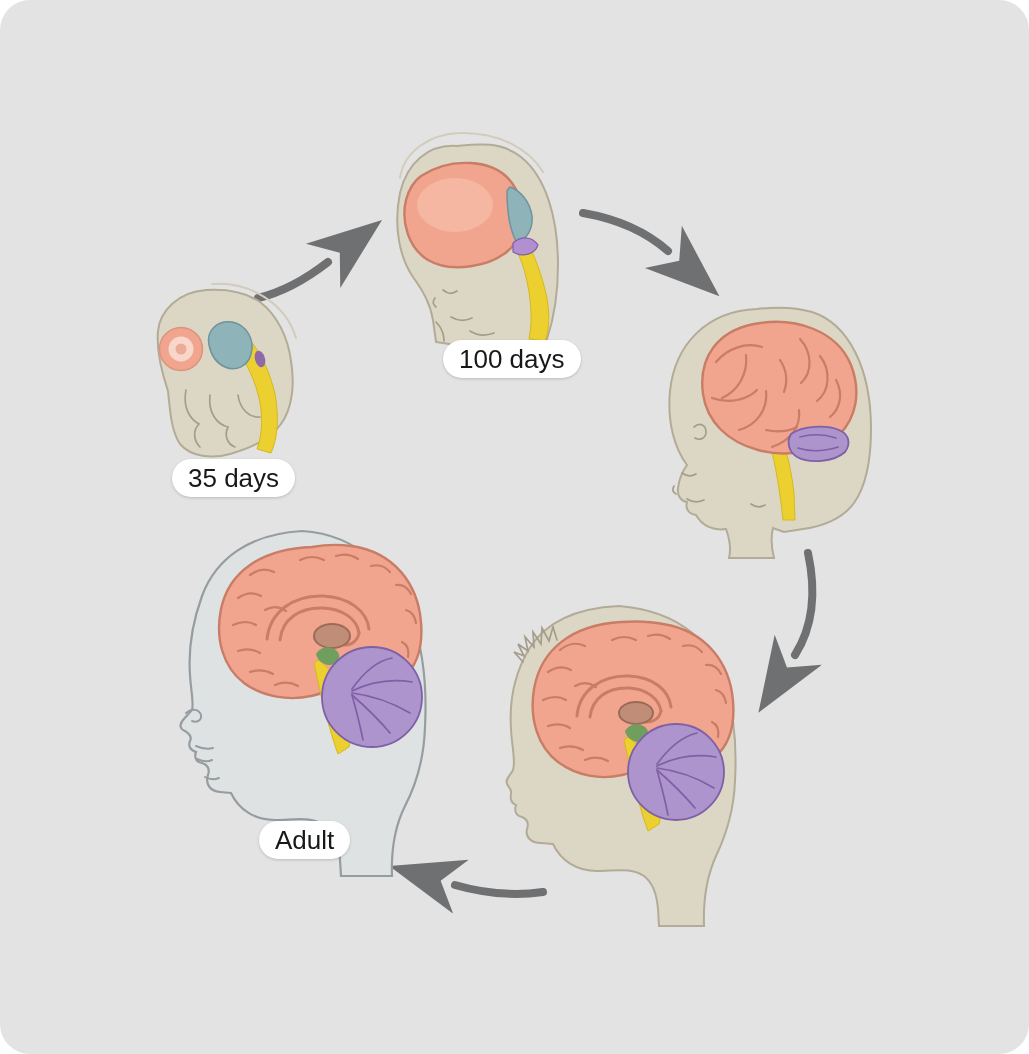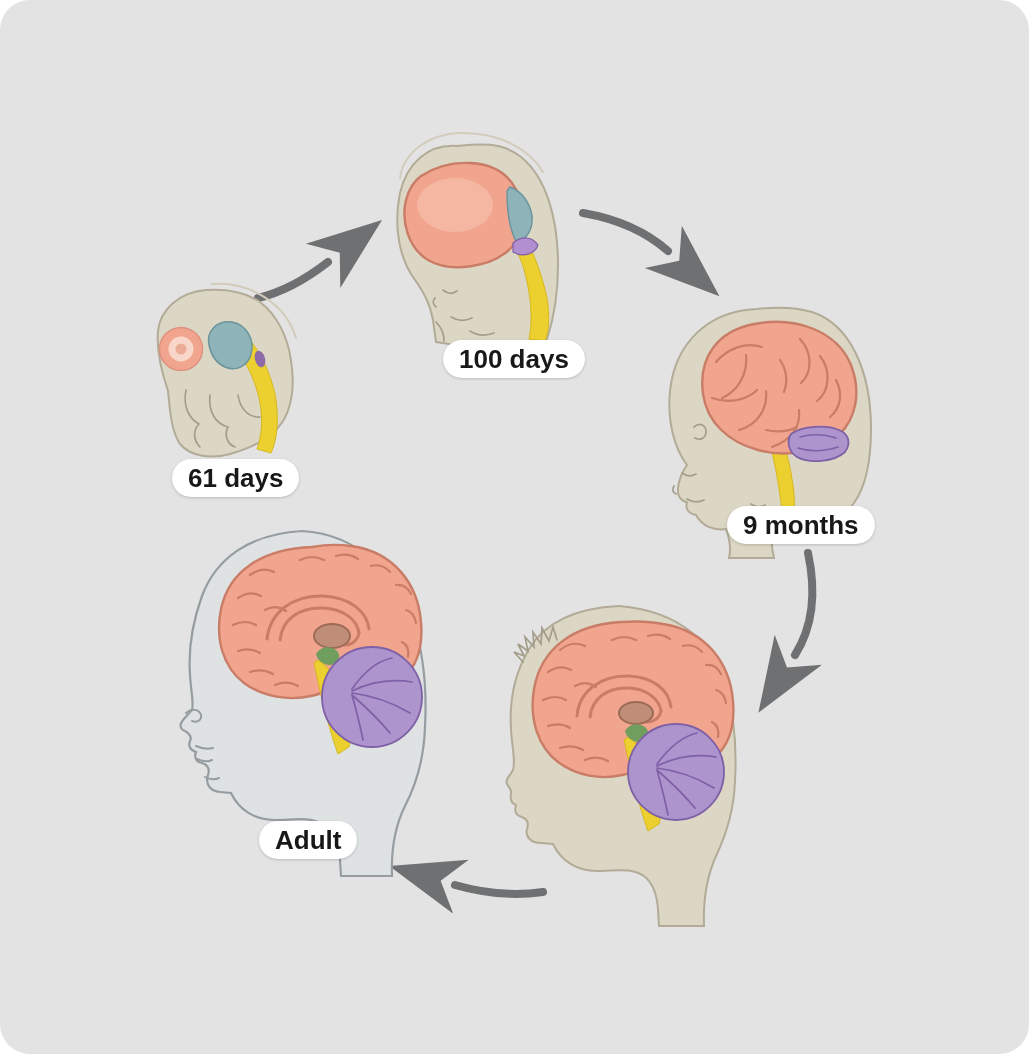--- a/index.html
+++ b/index.html
@@ -21,21 +21,21 @@
   .yellowline{fill:none;stroke:var(--yellow-line);stroke-width:2;stroke-linecap:round;}
   .greenpart{fill:var(--green);}
   .thal{fill:var(--thalamus);stroke:var(--thalamus-line);stroke-width:2;}
   .face{fill:none;stroke:#a49d8b;stroke-width:1.7;stroke-linecap:round;}
   .face-adult{fill:none;stroke:var(--skin-adult-line);stroke-width:2;stroke-linecap:round;}
   .halo{fill:none;stroke:#d2ccbc;stroke-width:2;stroke-linecap:round;}
   .arrow{fill:none;stroke:var(--arrow);stroke-width:8;stroke-linecap:round;}
 
   .pill{position:absolute;background:var(--label-bg,#fff);color:var(--label-text,#181818);
         font-size:26px;line-height:30px;padding:4px 16px;border-radius:19px;
-        box-shadow:0 1px 3px rgba(0,0,0,.18);white-space:nowrap;font-weight:bold;}
+        box-shadow:0 1px 3px rgba(0,0,0,.18);white-space:nowrap;}
   #lbl-35{left:172px;top:459px}
   #lbl-100{left:443px;top:340px}
   #lbl-9m{left:727px;top:506px}
   #lbl-adult{left:259px;top:821px}
   #lbl-adol{left:561px;top:883px}
 </style>
 </head>
 <body>
 
 <div class="frame">
@@ -208,17 +208,16 @@
         C341,654 340,661 334,664 C326,667 318,662 316,654 Z"></path>
       <circle class="purplepart" cx="372" cy="697" r="50"></circle>
       <path class="purpleline" d="M352,689 Q371,662 392,658"></path>
       <path class="purpleline" d="M352,691 Q381,677 412,682"></path>
       <path class="purpleline" d="M352,693 Q383,697 410,713"></path>
       <path class="purpleline" d="M352,695 Q375,715 390,733"></path>
       <path class="purpleline" d="M352,695 Q359,720 363,740"></path>
     </g>
   </svg>
 
-  <div class="pill" id="lbl-35">61 days</div>
+  <div class="pill" id="lbl-35">35 days</div>
   <div class="pill" id="lbl-100">100 days</div>
-  <div class="pill" id="lbl-9m">9 months</div>
   <div class="pill" id="lbl-adult">Adult</div>
 </div>
 
 </body></html>

